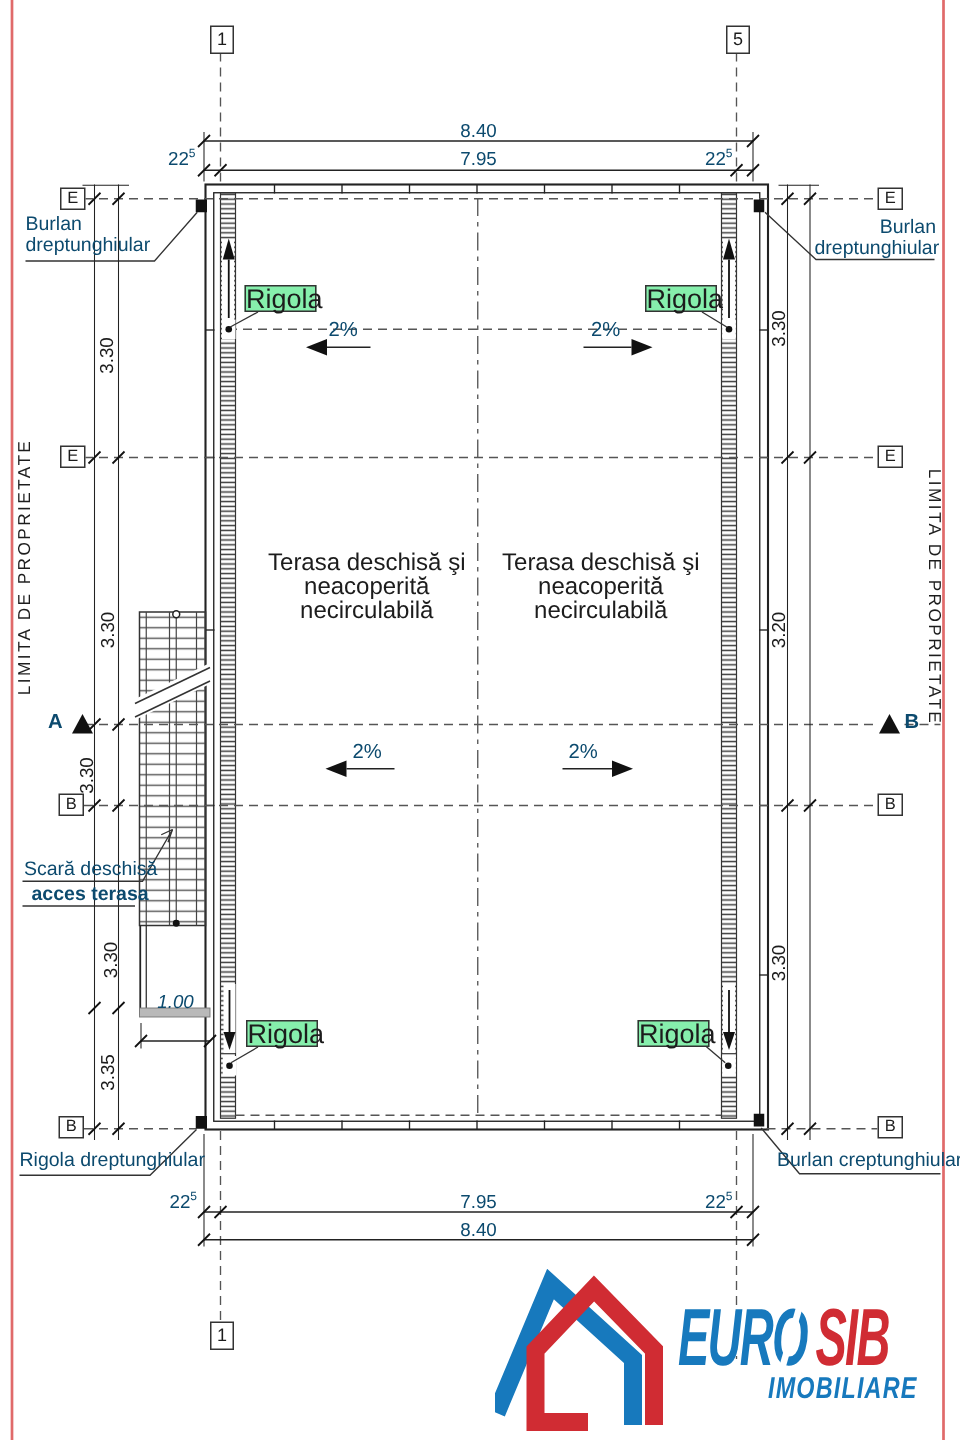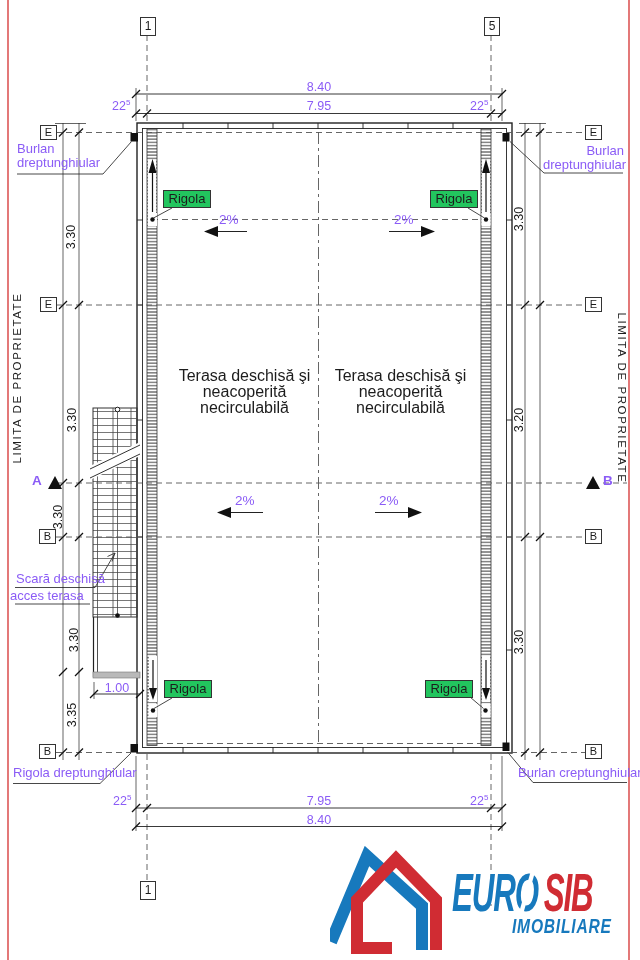--- a/index.html
+++ b/index.html
@@ -1,28 +1,28 @@
 <!DOCTYPE html>
 <html><head>
 <meta charset="utf-8">
 <style>
   html,body{margin:0;padding:0;background:#fff;}
   #stage{position:relative;width:640px;height:960px;background:#ffffff;overflow:hidden;
          font-family:"Liberation Sans",sans-serif;color:#1c1c1c;}
   #plan-svg{position:absolute;left:0;top:0;}
-  .lbl{position:absolute;font-size:13px;line-height:14px;white-space:nowrap;color:#8b5cf6;}
+  .lbl{position:absolute;font-size:13px;line-height:14px;white-space:nowrap;color:#0c4a6e;}
   .dim{font-size:12.5px;}
   .cdim{transform:translateX(-50%);}
   .vdim{position:absolute;font-size:12.5px;white-space:nowrap;
         transform:translate(-50%,-50%) rotate(-90deg);}
   .boxmark{position:absolute;border:1px solid #333;background:#fff;font-size:11px;
            width:15px;height:13px;text-align:center;line-height:13px;}
   .bubble{position:absolute;border:1px solid #333;background:#fff;font-size:12px;
           width:14px;height:17px;text-align:center;line-height:17px;}
-  .rigbox{position:absolute;border:1px solid #333;background:#22c55e;font-size:13px;
+  .rigbox{position:absolute;border:1px solid #333;background:#86efac;font-size:18px;
           width:46px;height:16px;text-align:center;line-height:16px;}
   .slope{font-size:13.5px;}
   .terasa{position:absolute;width:145px;text-align:center;font-size:16px;line-height:16px;}
   .sec{font-size:13.5px;font-weight:bold;}
   .limleft{position:absolute;font-size:11.5px;letter-spacing:1.6px;white-space:nowrap;
            transform:translate(-50%,-50%) rotate(-90deg);}
   .limright{position:absolute;font-size:11.5px;letter-spacing:1.6px;white-space:nowrap;
             transform:translate(-50%,-50%) rotate(90deg);}
   sup{font-size:8px;vertical-align:super;line-height:0;}
   
@@ -259,21 +259,21 @@
 <div class="vdim" style="left:71px;top:237px;">3.30</div>
 <div class="vdim" style="left:72px;top:420px;">3.30</div>
 <div class="vdim" style="left:58px;top:517px;">3.30</div>
 <div class="vdim" style="left:74px;top:640px;">3.30</div>
 <div class="vdim" style="left:72px;top:715px;">3.35</div>
 
 <div class="vdim" style="left:519px;top:219px;">3.30</div>
 <div class="vdim" style="left:519px;top:420px;">3.20</div>
 <div class="vdim" style="left:519px;top:642px;">3.30</div>
 
-<div class="lbl dim cdim" style="left:117px;top:681px;">1.00</div>
+<div class="lbl dim cdim" style="left:117px;top:661px;font-style:italic;">1.00</div>
 
 <div class="bubble" style="left:140px;top:17px;">1</div>
 <div class="bubble" style="left:484px;top:17px;">5</div>
 <div class="bubble" style="left:140px;top:881px;">1</div>
 
 <div class="boxmark" style="left:40px;top:125px;">E</div>
 <div class="boxmark" style="left:40px;top:297px;">E</div>
 <div class="boxmark" style="left:585px;top:125px;">E</div>
 <div class="boxmark" style="left:585px;top:297px;">E</div>
 <div class="boxmark" style="left:39px;top:529px;">B</div>
@@ -310,21 +310,21 @@
       <div>neacoperită</div>
       <div>necirculabilă</div>
 </div>
 <div class="terasa" style="left:328px;top:368px;">
   <div>Terasa deschisă şi</div>
       <div>neacoperită</div>
       <div>necirculabilă</div>
 </div>
 
 <div class="lbl" style="left:16px;top:572px;">Scară deschisă</div>
-<div class="lbl" style="left:10px;top:589px;">acces terasa</div>
+<div class="lbl" style="left:21px;top:589px;font-weight:bold;">acces terasa</div>
 
 <div class="limleft" style="left:17px;top:378px;">LIMITA DE PROPRIETATE</div>
 <div class="limright" style="left:622px;top:398px;">LIMITA DE PROPRIETATE</div>
 
 <svg width="120" height="112" viewBox="0 0 120 112" style="position:absolute;left:330px;top:846px;">
   <polyline points="1,96 37,10 92,60 92,104" fill="none" stroke="#1779bd" stroke-width="12"></polyline>
   <polyline points="62,102 27,102 27,54 66,13 106,54 106,104" fill="none" stroke="#d02c33" stroke-width="12"></polyline>
 </svg>
 <div id="logo-text"><span class="lg-blue">EUR</span><span class="lg-blue lg-o">O</span><span class="lg-red lg-sib">SIB</span></div>
 <div id="logo-sub">IMOBILIARE</div>

